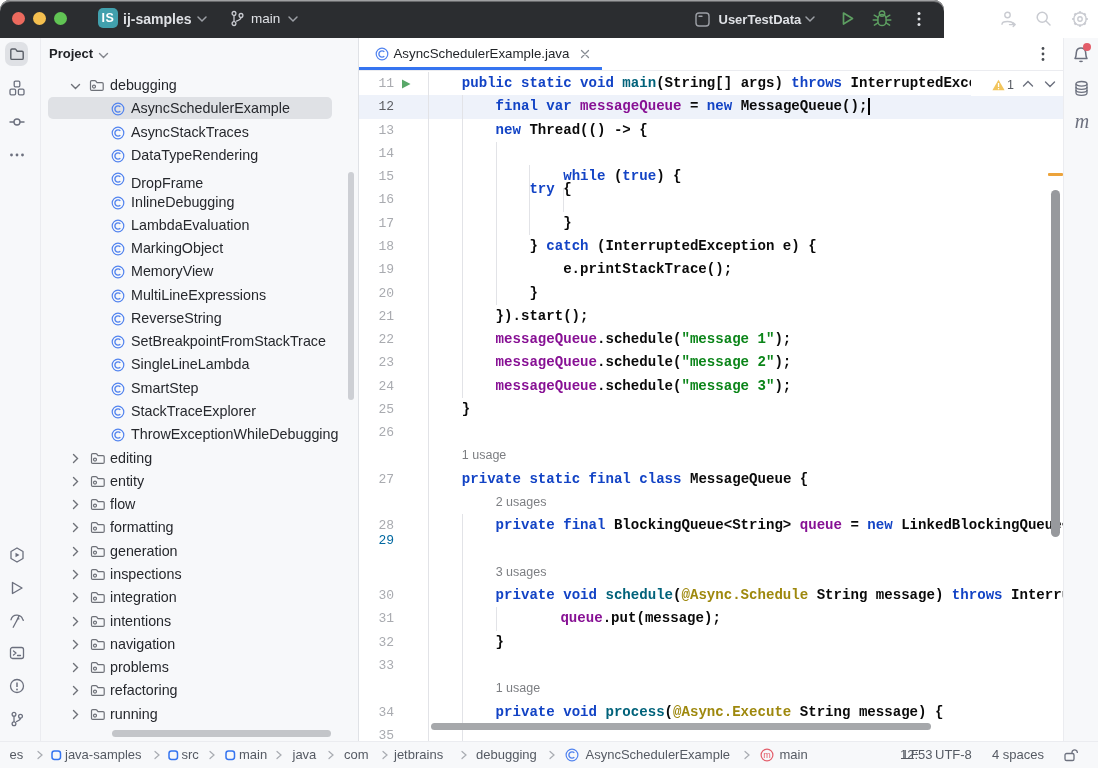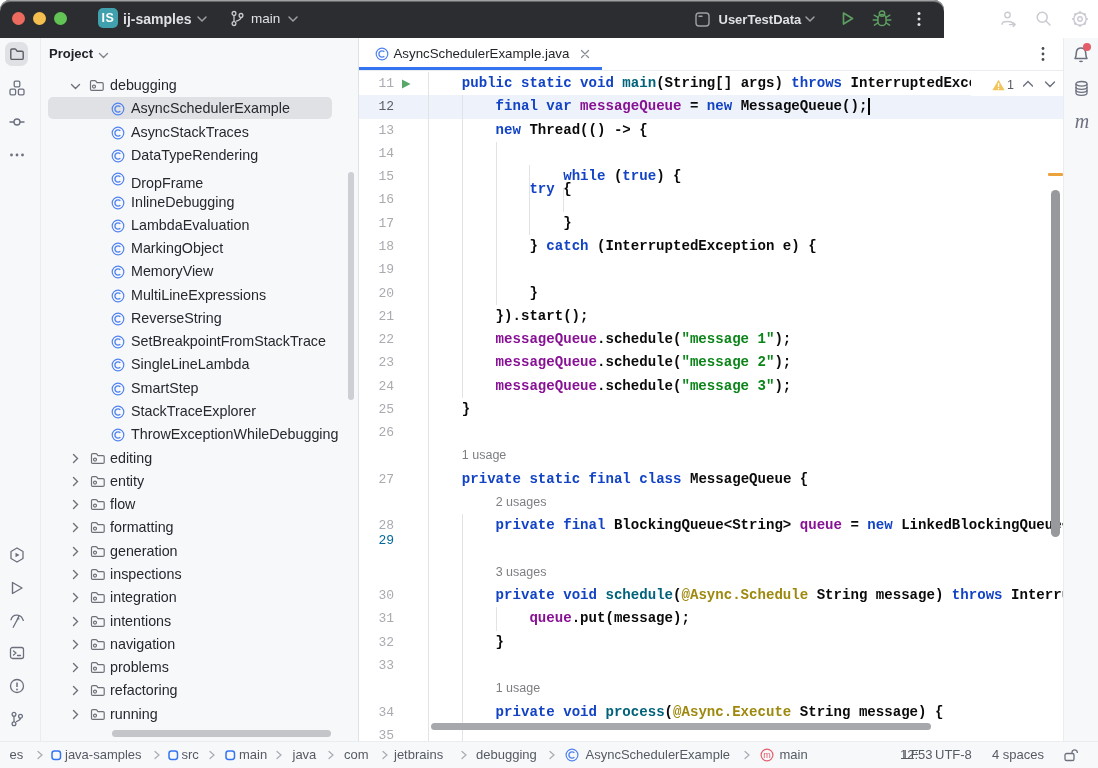--- a/index.html
+++ b/index.html
@@ -386,20 +386,21 @@
         <div class="lnum" style="left:0px;top:70.84px;color:#a9abb0;">14</div>
         <div class="crow" style="left:69px;top:84px;margin-top:23px;">            <i class="kw">try</i> {</div>
         <div class="lnum" style="left:0px;top:94.12px;color:#a9abb0;">15</div>
         <div class="crow" style="left:69px;top:94.12px;">                <i class="kw">while</i> (<i class="kw">true</i>) {</div>
         <div class="lnum" style="left:0px;top:117.40px;color:#a9abb0;">16</div>
         <div class="lnum" style="left:0px;top:140.68px;color:#a9abb0;">17</div>
         <div class="crow" style="left:69px;top:140.68px;">                }</div>
         <div class="lnum" style="left:0px;top:163.96px;color:#a9abb0;">18</div>
         <div class="crow" style="left:69px;top:163.96px;">            } <i class="kw">catch</i> (InterruptedException e) {</div>
         <div class="lnum" style="left:0px;top:187.24px;color:#a9abb0;">19</div>
+        <div class="crow" style="left:69px;top:187.24px;">                e.printStackTrace();</div>
         <div class="lnum" style="left:0px;top:210.52px;color:#a9abb0;">20</div>
         <div class="crow" style="left:69px;top:210.52px;">            }</div>
         <div class="lnum" style="left:0px;top:233.80px;color:#a9abb0;">21</div>
         <div class="crow" style="left:69px;top:233.80px;">        }).start();</div>
         <div class="lnum" style="left:0px;top:257.08px;color:#a9abb0;">22</div>
         <div class="crow" style="left:69px;top:257.08px;">        <i class="fl">messageQueue</i>.schedule(<i class="st">"message 1"</i>);</div>
         <div class="lnum" style="left:0px;top:280.36px;color:#a9abb0;">23</div>
         <div class="crow" style="left:69px;top:280.36px;">        <i class="fl">messageQueue</i>.schedule(<i class="st">"message 2"</i>);</div>
         <div class="lnum" style="left:0px;top:303.64px;color:#a9abb0;">24</div>
         <div class="crow" style="left:69px;top:303.64px;">        <i class="fl">messageQueue</i>.schedule(<i class="st">"message 3"</i>);</div>
@@ -407,21 +408,21 @@
         <div class="crow" style="left:69px;top:326.92px;">    }</div>
         <div class="lnum" style="left:0px;top:350.20px;color:#a9abb0;">26</div>
         <div class="lnum" style="left:0px;top:396.76px;color:#a9abb0;">27</div>
         <div class="crow" style="left:69px;top:396.76px;">    <i class="kw">private</i> <i class="kw">static</i> <i class="kw">final</i> <i class="kw">class</i> MessageQueue {</div>
         <div class="lnum" style="left:0px;top:443.32px;color:#a9abb0;">28</div>
         <div class="crow" style="left:69px;top:443.32px;">        <i class="kw">private</i> <i class="kw">final</i> BlockingQueue&lt;String&gt; <i class="fl">queue</i> = <i class="kw">new</i> LinkedBlockingQueue&lt;&gt;();</div>
         <div class="lnum" style="left:0px;top:458px;color:#0369a1;">29</div>
         <div class="lnum" style="left:0px;top:513.16px;color:#a9abb0;">30</div>
         <div class="crow" style="left:69px;top:513.16px;">        <i class="kw">private</i> <i class="kw">void</i> <i class="fn">schedule</i>(<i class="an">@Async.Schedule</i> String message) <i class="kw">throws</i> InterruptedException {</div>
         <div class="lnum" style="left:0px;top:536.44px;color:#a9abb0;">31</div>
-        <div class="crow" style="left:69px;top:536.44px;">            <i class="fl">queue</i>.put(message);</div>
+        <div class="crow" style="left:69px;top:536.44px;padding-left:31px;">            <i class="fl">queue</i>.put(message);</div>
         <div class="lnum" style="left:0px;top:559.72px;color:#a9abb0;">32</div>
         <div class="crow" style="left:69px;top:559.72px;">        }</div>
         <div class="lnum" style="left:0px;top:583.00px;color:#a9abb0;">33</div>
         <div class="lnum" style="left:0px;top:629.56px;color:#a9abb0;">34</div>
         <div class="crow" style="left:69px;top:629.56px;">        <i class="kw">private</i> <i class="kw">void</i> <i class="fn">process</i>(<i class="an">@Async.Execute</i> String message) {</div>
         <div class="lnum" style="left:0px;top:652.84px;color:#a9abb0;">35</div>
         <div class="usage" style="left:102.83px;top:373.48px;">1 usage</div>
         <div class="usage" style="left:136.66px;top:420.04px;">2 usages</div>
         <div class="usage" style="left:136.66px;top:489.88px;">3 usages</div>
         <div class="usage" style="left:136.66px;top:606.28px;">1 usage</div>

